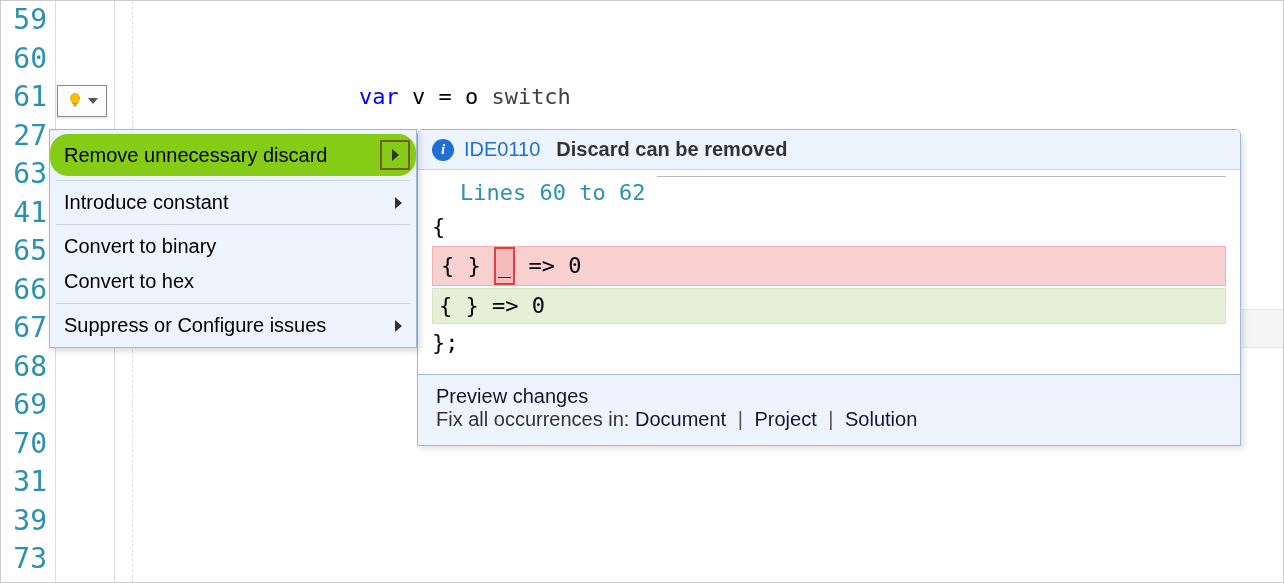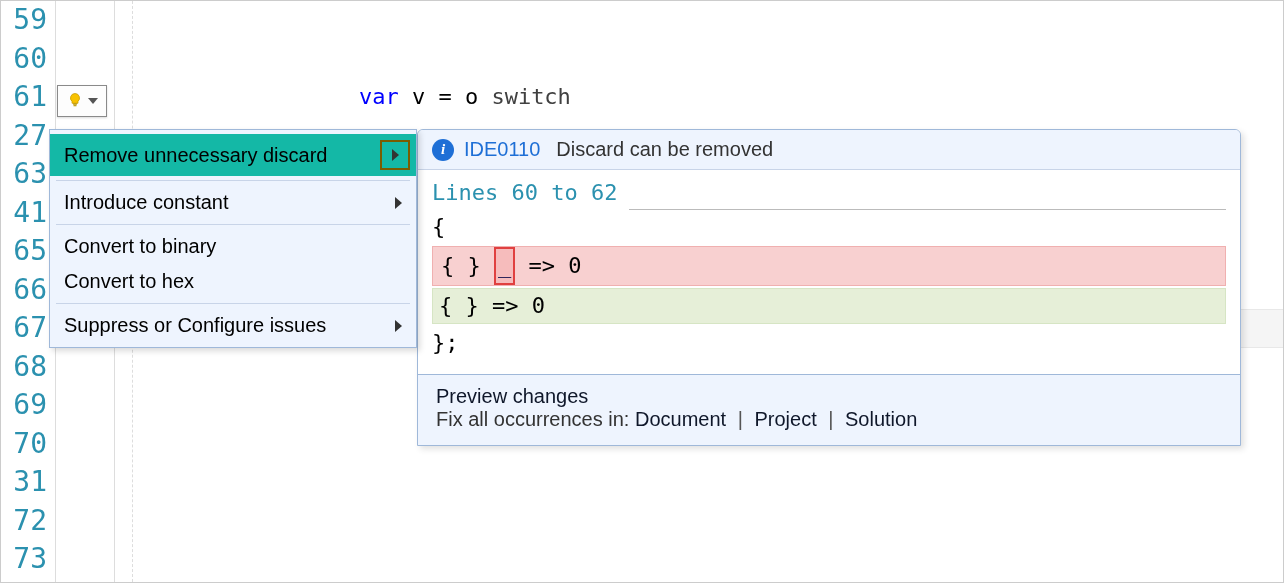--- a/index.html
+++ b/index.html
@@ -98,21 +98,22 @@
   }
   .action-item {
     padding: 6px 14px;
     font-size: 20px;
     display: flex;
     align-items: center;
     justify-content: space-between;
     cursor: default;
   }
   .action-item.selected {
-    background: #14b8a6;
+    background: #84cc16;
+    border-radius: 18px;
   }
   .action-item .sub-caret {
     width: 0; height: 0;
     border-top: 6px solid transparent;
     border-bottom: 6px solid transparent;
     border-left: 7px solid #333;
   }
   .action-item.selected .sub-box {
     width: 30px; height: 30px;
     border: 2px solid #7a5c00;
@@ -146,32 +147,33 @@
     border-bottom: 1px solid #c8d4e8;
     font-size: 20px;
   }
   .preview-header .info-icon {
     width: 22px; height: 22px; border-radius: 50%;
     background: #1e6fd6; color: #fff; font-weight: bold;
     display: inline-flex; align-items: center; justify-content: center;
     font-size: 15px; font-family: Georgia, serif; font-style: italic;
   }
   .preview-header .code-id { color: #1e6fd6; }
-  .preview-header .code-msg { color: #333; margin-left: 6px; }
+  .preview-header .code-msg { color: #333; margin-left: 6px; font-weight: bold; }
   .preview-body {
     padding: 6px 14px 14px 14px;
     font-family: Consolas, monospace;
     font-size: 22px;
     line-height: 34px;
   }
   .preview-body .lines-title {
     color: #2b91af;
     display: flex;
-    align-items: flex-end;
+    align-items: flex-start;
     gap: 12px;
+    margin-left: 28px;
   }
   .preview-body .lines-title .rule {
     flex: 1;
     height: 1px;
     background: #bbb;
   }
   .diff-del {
     background: #f8d0d0;
     border: 1px solid #f0b0b0;
     padding: 0 8px;
@@ -215,21 +217,21 @@
       <div>27</div>
       <div>63</div>
       <div>41</div>
       <div>65</div>
       <div>66</div>
       <div>67</div>
       <div>68</div>
       <div>69</div>
       <div>70</div>
       <div>31</div>
-      <div>72</div>
+      <div>39</div>
       <div>73</div>
     </div>
   <div class="margin-strip"></div>
   <div class="outline-strip"></div>
   <div class="outline-strip2"></div>
   <div class="code-area">
     <div class="code-line">                <span class="kw">var</span> v = o <span class="kw-ctrl">switch</span></div>
     <div class="code-line">                {</div>
     <div class="code-line hl-line">                    { } <span class="squiggle">_</span> =&gt; 0</div>
     <div class="code-line"></div>

